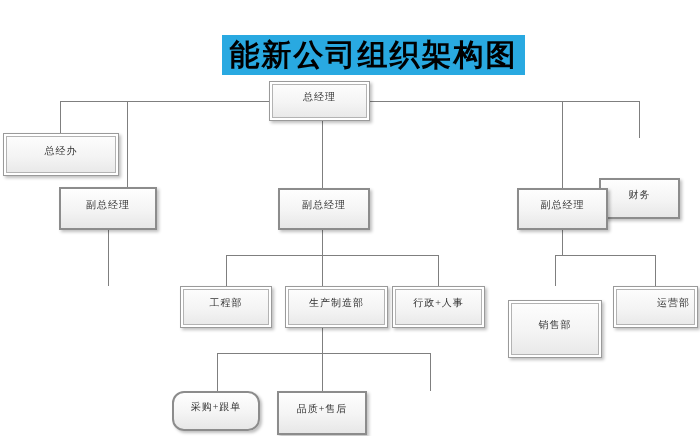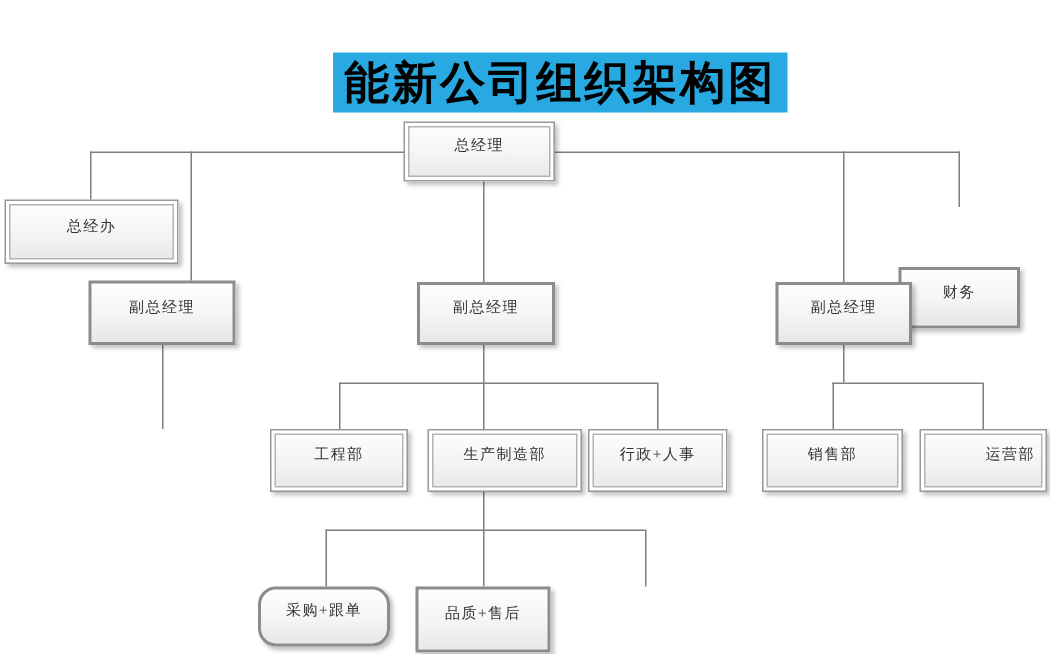--- a/index.html
+++ b/index.html
@@ -74,18 +74,18 @@
 
   <div class="node double" style="left:269px;top:81px;width:101px;height:40px;">总经理</div>
   <div class="node double" style="left:3px;top:133px;width:116px;height:43px;">总经办</div>
   <div class="node thick" style="left:599px;top:138px;width:81px;height:41px;margin-top:40px;">财务</div>
   <div class="node thick" style="left:59px;top:187px;width:98px;height:43px;">副总经理</div>
   <div class="node thick" style="left:278px;top:188px;width:92px;height:42px;">副总经理</div>
   <div class="node thick" style="left:517px;top:188px;width:91px;height:42px;">副总经理</div>
   <div class="node double" style="left:180px;top:286px;width:92px;height:42px;">工程部</div>
   <div class="node double" style="left:285px;top:286px;width:103px;height:42px;">生产制造部</div>
   <div class="node double" style="left:392px;top:286px;width:93px;height:42px;">行政+人事</div>
-  <div class="node double" style="left:508px;top:286px;width:94px;height:42px;">销售部</div>
+  <div class="node double" style="left:508px;top:300px;width:94px;height:58px;">销售部</div>
   <div class="node double" style="left:613px;top:286px;width:85px;height:42px;padding-left:36px;">运营部</div>
   <div class="node thick" style="left:172px;top:391px;width:88px;height:40px;border-radius:12px;">采购+跟单</div>
   <div class="node thick" style="left:277px;top:391px;width:90px;height:44px;">品质+售后</div>
 
 </div>
 
 </body></html>

